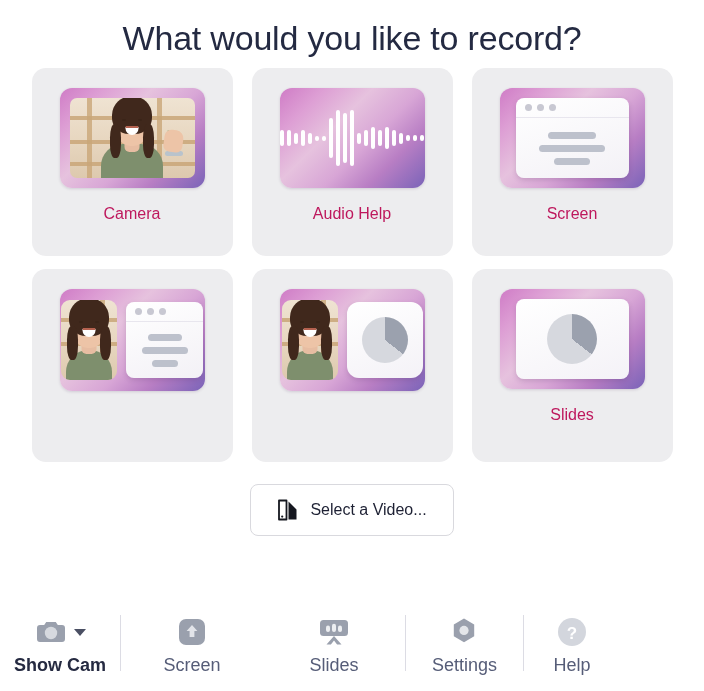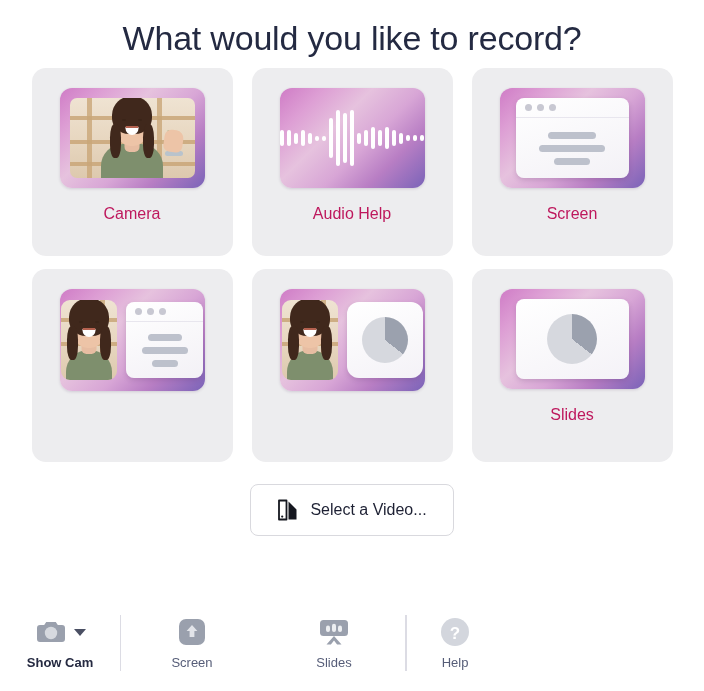--- a/index.html
+++ b/index.html
@@ -343,21 +343,21 @@
     cursor: pointer;
     padding-top: 6px;
   }
   .tb-icon-row {
     display: flex;
     align-items: center;
     gap: 6px;
     height: 42px;
   }
   .tb-label {
-    font-size: 13px;
+    font-size: 18px;
     margin-top: 2px;
     white-space: nowrap;
   }
   .tb-label.strong { color: #252a41; font-weight: bold; }
   .tb-label.muted  { color: #565d78; }
   .caret {
     width: 0; height: 0;
     border-left: 6px solid transparent;
     border-right: 6px solid transparent;
     border-top: 7px solid #4a4f63;
@@ -581,20 +581,33 @@
             <path d="M17 19l7.5 8.5h-4.4L17 23.6 13.9 27.5H9.5z" fill="#9aa0ad"></path>
           </svg>
         </span>
       </div>
       <div class="tb-label muted">Slides</div>
     </div>
   </div>
 
   <div class="tb-divider"></div>
 
+  <div class="tb-group" style="width:117px;justify-content:center;">
+    <div class="tb-item">
+      <div class="tb-icon-row">
+        <span>
+          <svg width="32" height="32" viewBox="0 0 32 32">
+            <path d="M16 2.6l10.2 5.9v11.8L16 26.2 5.8 20.3V8.5z" fill="#9aa0ad"></path>
+            <circle cx="16" cy="14.4" r="4.6" fill="#e4e6ea"></circle>
+          </svg>
+        </span>
+      </div>
+      <div class="tb-label muted">Settings</div>
+    </div>
+  </div>
 
   <div class="tb-divider"></div>
 
   <div class="tb-group" style="width:96px;justify-content:center;">
     <div class="tb-item">
       <div class="tb-icon-row">
         <span>
           <svg width="32" height="32" viewBox="0 0 32 32">
             <circle cx="16" cy="16" r="14" fill="#d3d6dd"></circle>
             <text x="16" y="22.5" text-anchor="middle" font-family="Liberation Sans, sans-serif" font-size="17" font-weight="bold" fill="#ffffff">?</text>

